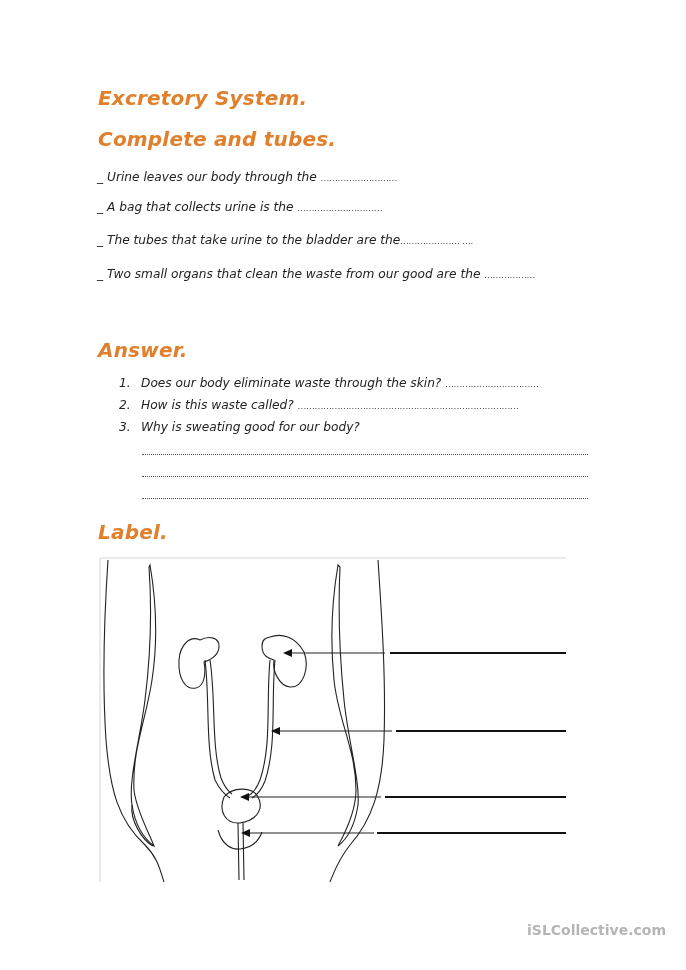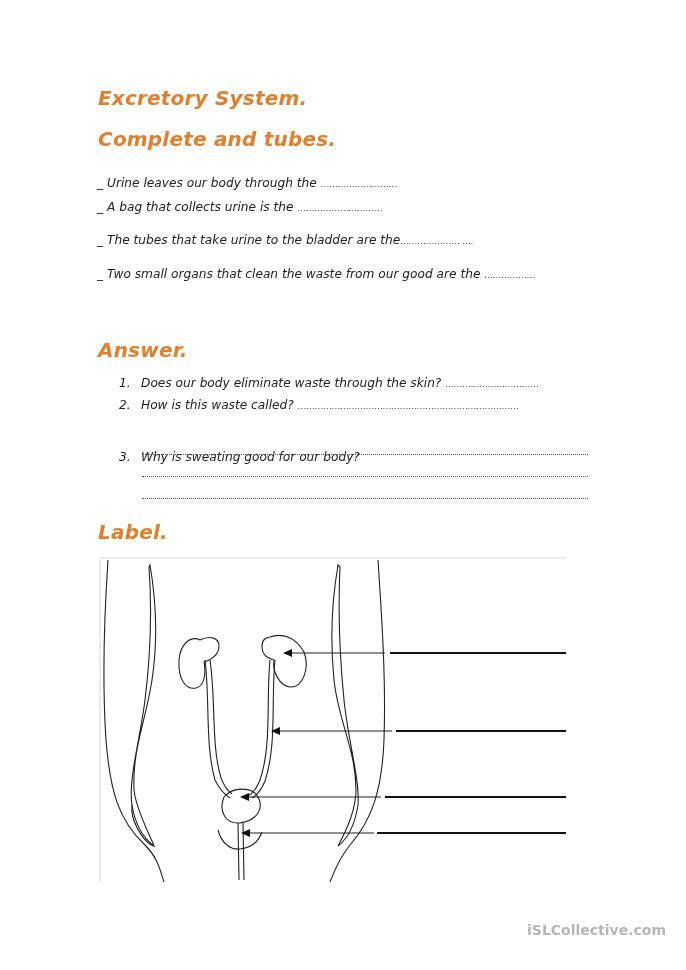--- a/index.html
+++ b/index.html
@@ -15,21 +15,21 @@
   .footer { position: absolute; left: 527px; top: 922px; font-family: "DejaVu Sans", sans-serif;
             font-weight: bold; font-size: 14px; color: #b5b5b5; }
 </style>
 </head>
 <body>
 
 <div class="heading" style="top:86px;">Excretory System.</div>
 
 <div class="heading" style="top:127px;">Complete and tubes.</div>
 
-<div class="line" style="left:97px; top:176px;">
+<div class="line" style="left:97px; top:170px;">
   <span>_</span>
   <span>Urine leaves our body through the</span>
   <span class="dots">………………………</span>
 </div>
 <div class="line" style="left:97px; top:200px;">
   <span>_</span>
   <span>A bag that collects urine is the</span>
   <span class="dots">…………………………</span>
 </div>
 <div class="line" style="left:97px; top:233px;">
@@ -45,21 +45,21 @@
 <div class="heading" style="top:338px;">Answer.</div>
 
 <div class="line" style="left:119px; top:376px;">
   <span class="qnum">1.</span><span>Does our body eliminate waste through the skin?</span>
   <span class="dots">……………………………</span>
 </div>
 <div class="line" style="left:119px; top:398px;">
   <span class="qnum">2.</span><span>How is this waste called?</span>
   <span class="dots">……………………………………………………………………</span>
 </div>
-<div class="line" style="left:119px; top:420px;margin-top:30px;">
+<div class="line" style="left:119px; top:420px;">
   <span class="qnum">3.</span><span>Why is sweating good for our body?</span>
 </div>
 
 <div class="answer-line" style="top:454px;"></div>
 <div class="answer-line" style="top:476px;"></div>
 <div class="answer-line" style="top:498px;"></div>
 
 <div class="heading" style="top:520px;text-align:right;">Label.</div>
 
 <svg width="686" height="970" viewBox="0 0 686 970">

